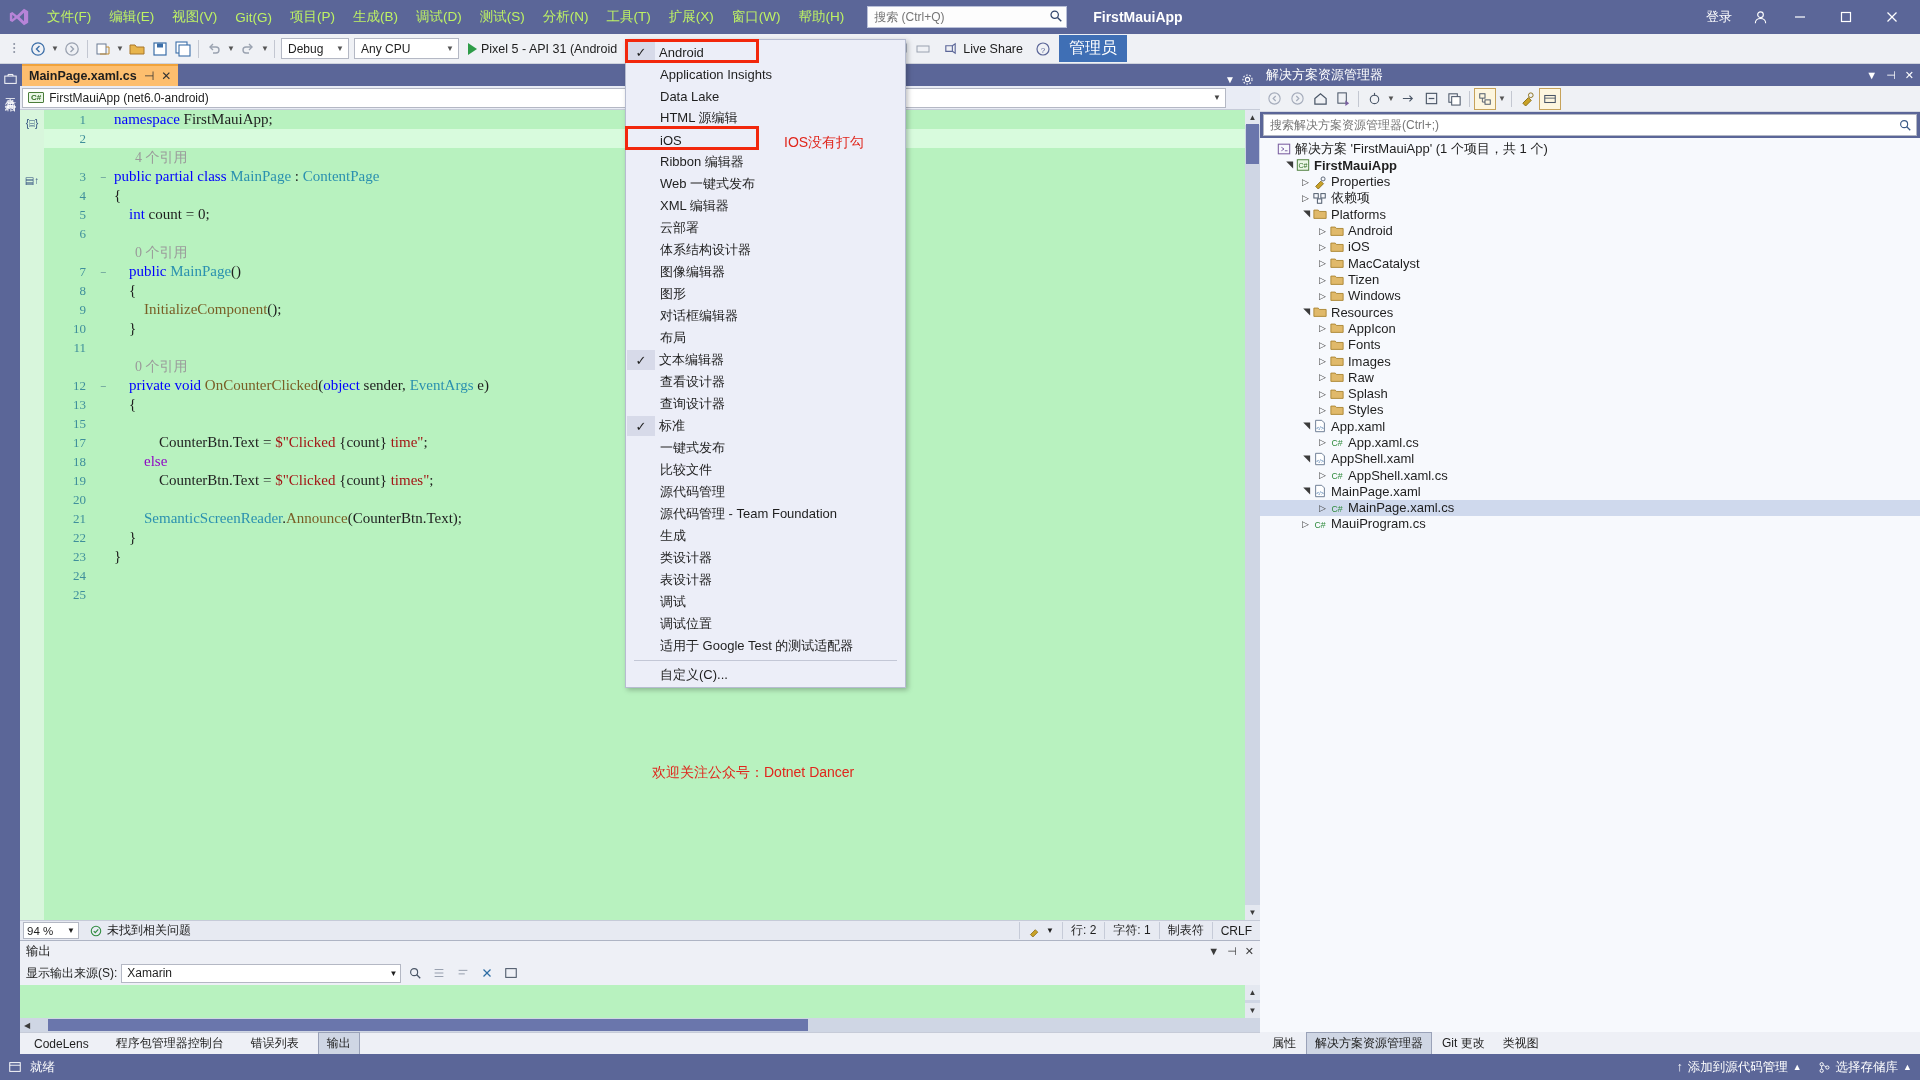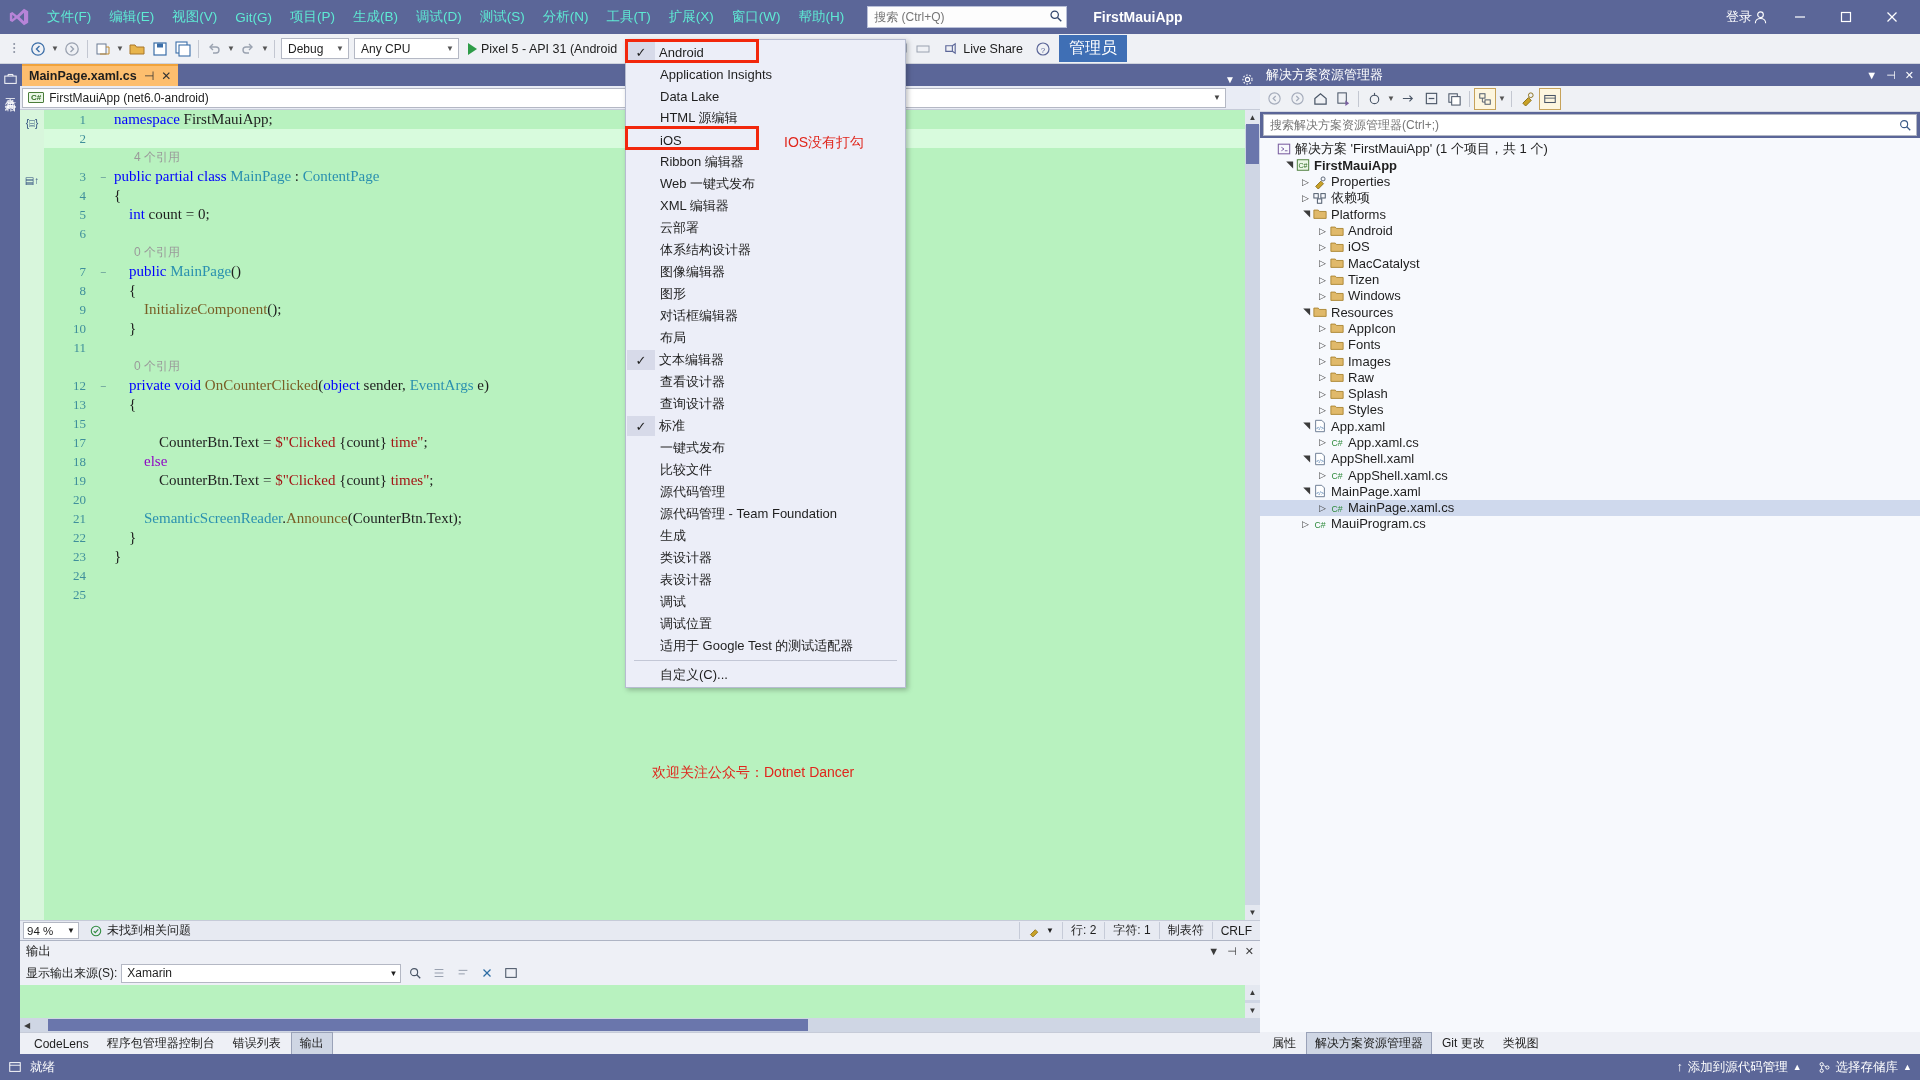--- a/index.html
+++ b/index.html
@@ -11,28 +11,28 @@
     background: #6a76ac;
     -webkit-font-smoothing: antialiased;
   }
   .app { width:1920px; height:1080px; display:flex; flex-direction:column; background:#5b6698; position:relative; }
 
   
   .titlebar { height:34px; background:#5b6698; display:flex; align-items:center; padding:0 6px; flex:0 0 34px; }
   .vs-logo { width:26px; height:26px; display:flex; align-items:center; justify-content:center; }
   .vs-logo svg { width:20px; height:20px; }
   .menubar { display:flex; align-items:center; height:34px; margin-left:6px; }
-  .menuitem { color:#5eead4; font-size:13.5px; padding:5px 9px; white-space:nowrap; cursor:default; }
+  .menuitem { color:#bef264; font-size:13.5px; padding:5px 9px; white-space:nowrap; cursor:default; }
   .searchwrap { margin-left:14px; position:relative; }
   .searchbox { width:200px; height:22px; background:#fdfdfd; border:1px solid #b9c0d8; font-size:12px;
                padding:0 22px 0 6px; color:#666; font-family:inherit; }
   .search-icon { position:absolute; right:4px; top:3px; width:14px; height:14px; color:#31446b; }
   .title-app { color:#ffffff; font-size:14px; font-weight:bold; margin-left:26px; white-space:nowrap; }
   .titlebar-right { margin-left:auto; display:flex; align-items:center; gap:2px; }
-  .signin { color:#fff; font-size:13px; padding:4px 8px; display:flex; align-items:center; gap:1px; }
+  .signin { color:#fff; font-size:13px; padding:4px 8px; display:flex; align-items:center; gap:21px; }
   .wbtn { width:44px; height:32px; display:flex; align-items:center; justify-content:center; color:#fff; font-size:14px; }
 
   
   .toolbar { height:30px; background:#eff1f5; border-bottom:1px solid #cfd3dd; display:flex; align-items:center;
              padding:0 4px; flex:0 0 30px; gap:1px; position:relative; z-index:5;}
   .tb-ico { width:22px; height:24px; display:flex; align-items:center; justify-content:center; color:#4a5667; }
   .tb-sep { width:1px; height:18px; background:#c3c7d1; margin:0 3px; }
   .tb-drop { width:10px; height:24px; display:flex; align-items:center; justify-content:center; color:#555; font-size:8px; }
   .combo { height:21px; border:1px solid #b4b8c4; background:#fff; font-size:12px; display:flex;
            align-items:center; padding:0 4px 0 6px; margin:0 2px; color:#1e1e1e; }
@@ -71,21 +71,21 @@
   
   .codewrap { flex:1; display:flex; min-height:0; background:#b8f2bf; position:relative; }
   .glyphmargin { width:24px; background:#d8f6dc; flex:0 0 24px; padding-top:4px; }
   .gm-ico { height:19px; display:flex; align-items:center; justify-content:center; font-size:10px; color:#27477a; }
   .codescroll { flex:1; position:relative; overflow:hidden; font-family:"Liberation Serif","DejaVu Serif",serif; }
   .line { height:19px; display:flex; align-items:center; font-size:15px; white-space:pre; }
   .ln { width:42px; text-align:right; color:#3f8f9b; font-size:13px; padding-right:10px; flex:0 0 52px;
         font-family:"Liberation Serif",serif; }
   .fold { width:14px; text-align:center; color:#4a7a8a; font-size:11px; flex:0 0 14px; }
   .ltxt { padding-left:4px; }
-  .codelens { color:#9a9a9a; font-size:12px; font-family:Liberation Sans, sans-serif; }
+  .codelens { color:#9a9a9a; font-size:14px; font-family:Liberation Serif, serif; }
   .kw { color:#0000ff; } .ty { color:#2b91af; } .st { color:#a31515; } .mth { color:#795e26; }
   .op { color:#1e1e1e; } .pk { color:#8f08c4; } .br { color:#1e1e1e; }
   .hl-line { background:#d8fbdd; }
   .vscroll { position:absolute; right:0; top:0; width:15px; bottom:0; background:#cfd6e4; }
   .vthumb { position:absolute; top:14px; left:1px; width:13px; height:40px; background:#6a76ac; }
   .vs-arrow { position:absolute; left:0; width:15px; height:15px; display:flex; align-items:center; justify-content:center;
               font-size:8px; color:#3b3b3b; background:#e4e8f0;}
   .watermark { position:absolute; color:#e0261c; font-size:14px; font-family:"Liberation Sans",sans-serif; white-space:nowrap; }
 
   
@@ -107,21 +107,21 @@
   .opbar { height:24px; display:flex; align-items:center; gap:4px; padding:0 6px; }
   .opbar .lbl { font-size:12px; }
   .opsel { width:280px; height:19px; background:#fff; border:1px solid #b4b8c4; display:flex; align-items:center;
            font-size:12px; padding:0 3px 0 5px; }
   .opsel .ca { margin-left:auto; font-size:8px; }
   .op-ico { width:20px; height:20px; display:flex; align-items:center; justify-content:center; color:#4a5667; font-size:11px; }
   .opbody { flex:1; background:#b8f2bf; position:relative; }
   .opbody .vscroll { background:#cfd6e4; }
 
   
-  .docktabs { height:22px; background:#eef0f6; display:flex; align-items:center; padding-left:6px; gap:2px; flex:0 0 22px;
+  .docktabs { height:22px; background:#eef0f6; display:flex; align-items:center; padding-left:6px; gap:11px; flex:0 0 22px;
               border-top:1px solid #c6cbd8; }
   .dtab { font-size:12px; padding:2px 8px; color:#1e1e1e; }
   .dtab.active { background:#cfd6e4; border:1px solid #9aa2b8; }
 
   
   .right { width:660px; flex:0 0 660px; display:flex; flex-direction:column; background:#5b6698; }
   .se-title { height:22px; display:flex; align-items:center; padding:0 6px; color:#fff; font-size:13px; flex:0 0 22px;}
   .se-title .sp { margin-left:auto; display:flex; gap:9px; font-size:11px; }
   .se-toolbar { height:26px; background:#eff1f5; display:flex; align-items:center; padding:0 3px; gap:1px; flex:0 0 26px;
                 border-bottom:1px solid #d5d9e2; }

